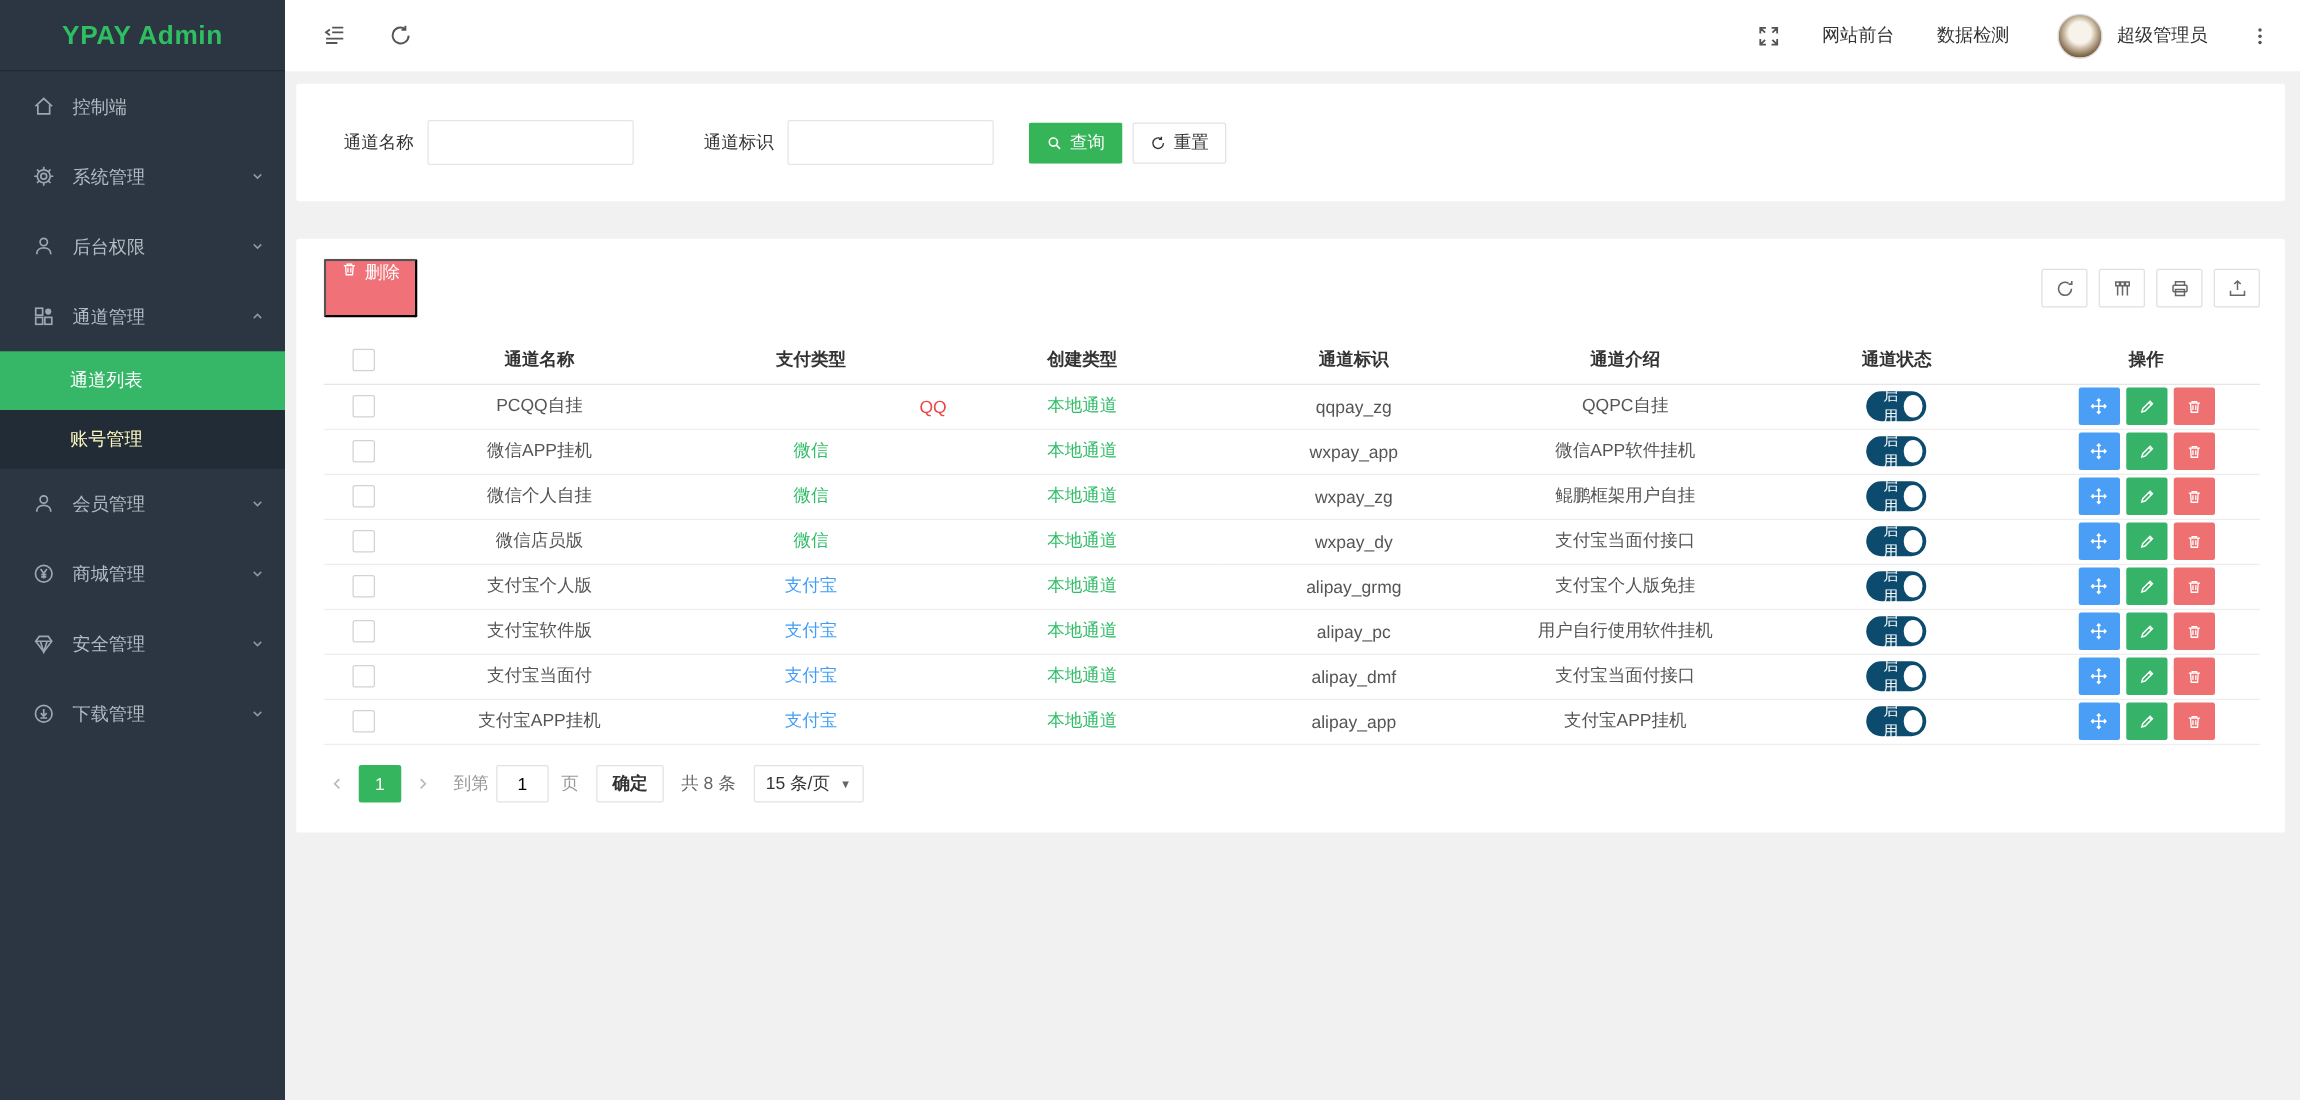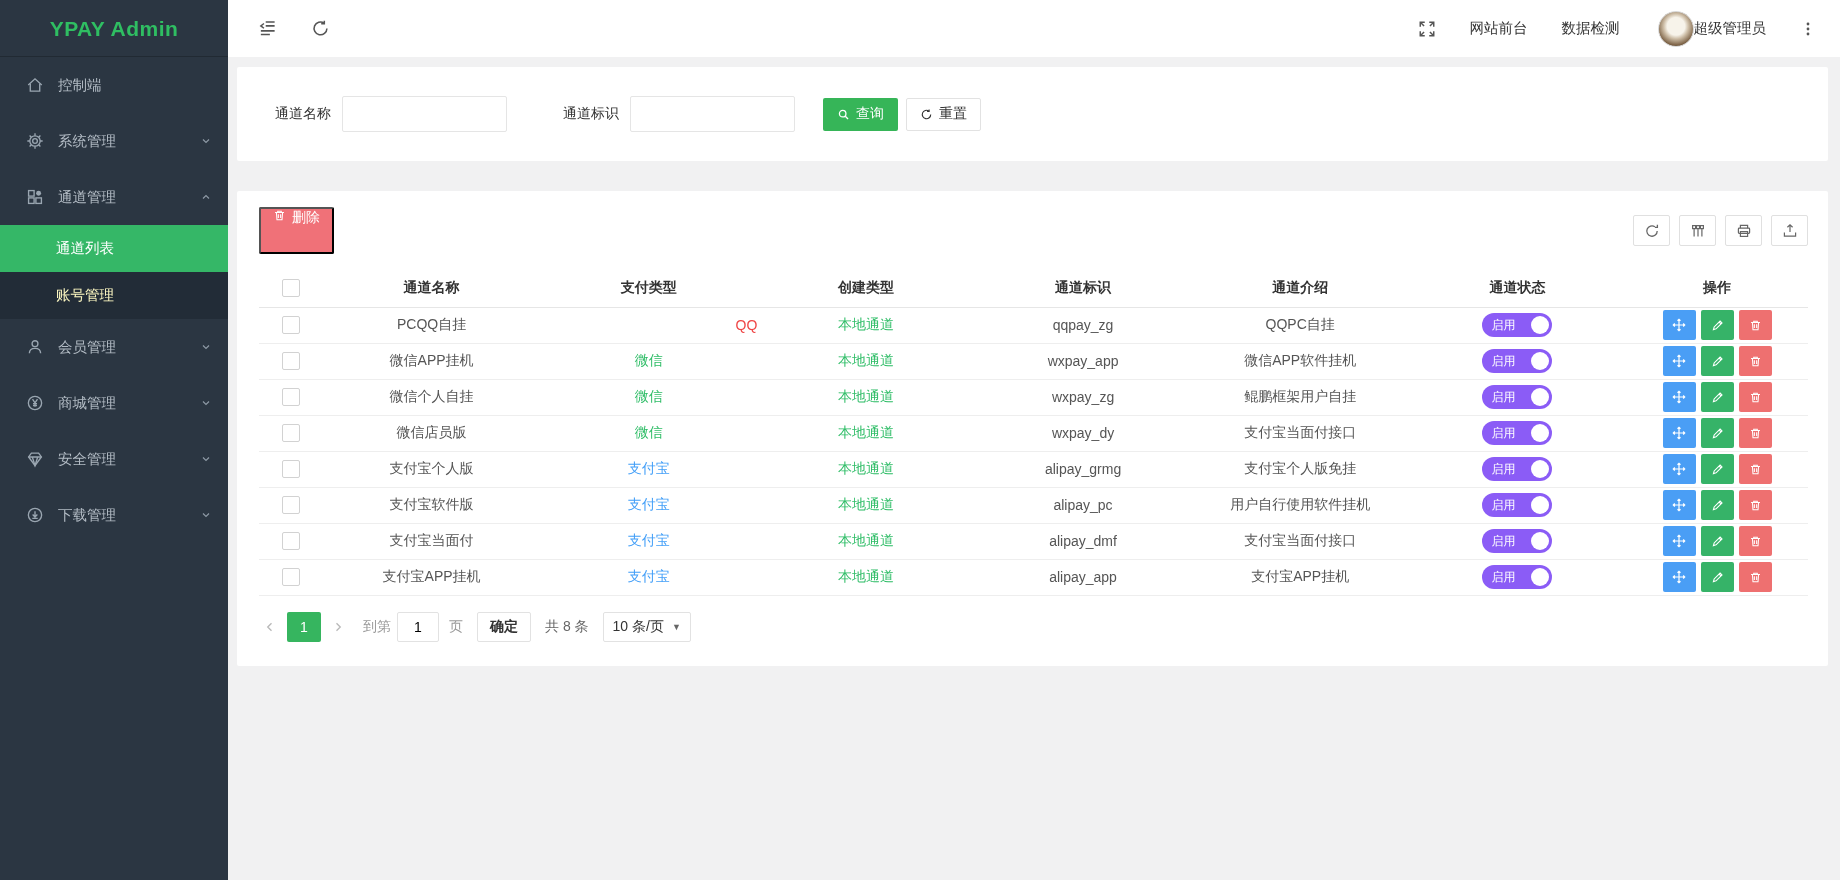--- a/index.html
+++ b/index.html
@@ -18,21 +18,21 @@
   .sub-item.active { background:#35b767; color:#fff; }
   svg { display:block; }
 
   
   .main { flex:1; display:flex; flex-direction:column; background:#f1f1f2; min-width:0; }
   .topbar { height:57px; background:#fff; display:flex; align-items:center; padding:0 24px 0 30px; flex:0 0 57px; }
   .tb-icon { color:#555; margin-right:34px; cursor:pointer; display:inline-flex; }
   .topbar-right { margin-left:auto; display:flex; align-items:center; }
   .tb-link { color:#333; font-size:14.5px; margin-left:34px; cursor:pointer; }
   .avatar { width:36px; height:36px; border-radius:50%; margin-left:38px; background:radial-gradient(circle at 50% 42%, #f7f3ea 0 34%, #cdbda6 48%, #7d6347 72%, #2e2318 100%); border:1px solid #d8d8d8; }
-  .username { font-size:14.5px; }
+  .username { margin-left:12px; font-size:14.5px; }
   .dots { margin-left:34px; color:#555; display:inline-flex; cursor:pointer; }
 
   .content { flex:1; overflow:hidden; padding:10px 12px 0 9px; }
   .card { background:#fff; border-radius:2px; }
 
   
   .search-card { height:94px; display:flex; align-items:center; padding-left:38px; margin-bottom:30px; }
   .f-label { color:#333; margin-right:11px; }
   .f-input { width:165px; height:36px; border:1px solid #e5e5e5; border-radius:2px; outline:none; padding:0 10px; font-size:14px; background:#fff; }
   .grp2 { margin-left:56px; }
@@ -46,21 +46,21 @@
   .btn-delete { background:#f07178; color:#fff; height:47px; padding:0 12px; display:inline-flex; align-items:flex-start; gap:6px; border-radius:2px; font-size:14px; cursor:pointer; }
   .tool-icons { margin-left:auto; display:flex; gap:9px; }
   .tool-btn { width:37px; height:31px; border:1px solid #e0e0e0; border-radius:2px; background:#fff; color:#666; display:grid; place-items:center; cursor:pointer; }
 
   table { width:100%; border-collapse:collapse; table-layout:fixed; }
   th { height:37px; font-size:14px; color:#333; font-weight:bold; border-bottom:1px solid #e6e6e6; text-align:center; }
   td { height:36px; font-size:14px; color:#555; border-bottom:1px solid #eeeeee; text-align:center; }
   col.c-check { width:64px; } col.c-ops { width:182px; }
   .checkbox { width:18px; height:18px; border:1px solid #d2d2d2; border-radius:2px; background:#fff; display:inline-block; cursor:pointer; vertical-align:middle; }
   .t-green { color:#2fbd67; }
-  .toggle { width:70px; height:24px; border-radius:12px; background:#8b5cf6; display:inline-flex; align-items:center; padding-left:9px; color:#fff; font-size:12px; cursor:pointer; vertical-align:middle; }
+  .toggle { width:48px; height:24px; border-radius:12px; background:#0c4a6e; display:inline-flex; align-items:center; padding-left:9px; color:#fff; font-size:12px; cursor:pointer; vertical-align:middle; }
   .knob { width:18px; height:18px; border-radius:50%; background:#fff; margin-left:auto; margin-right:3px; }
   .ops { display:flex; justify-content:center; gap:5px; }
   .op-btn { width:33px; height:30px; border-radius:2px; display:grid; place-items:center; color:#fff; cursor:pointer; }
   .op-move { background:#4a9ef5; } .op-edit { background:#36b368; } .op-del { background:#ee7070; }
 
   
   .pagination { margin-top:16px; display:flex; align-items:center; font-size:14px; color:#666; }
   .pg-arrow { width:22px; display:grid; place-items:center; color:#b9b9b9; cursor:pointer; }
   .pg-num { width:34px; height:30px; background:#36b55f; color:#fff; border-radius:2px; display:grid; place-items:center; margin:0 6px; cursor:pointer; }
   .pg-gray { color:#999; margin:0 6px 0 14px; }
@@ -99,20 +99,34 @@
             </svg>
         </span>
         <span>系统管理</span>
         <span class="chev">
           <svg width="12" height="12" viewBox="0 0 16 16" fill="none" stroke="currentColor" stroke-width="1.6">
               <path d="M4 6 L8 10 L12 6"></path>
             </svg>
         </span>
       </div>
 
+      <div class="nav-item">
+        <span class="nicon">
+          <svg width="18" height="18" viewBox="0 0 16 16" fill="none" stroke="currentColor" stroke-width="1.2">
+              <circle cx="8" cy="5" r="2.6"></circle>
+              <path d="M3 13.6c0-2.9 2.2-4.4 5-4.4s5 1.5 5 4.4"></path>
+            </svg>
+        </span>
+        <span>后台权限</span>
+        <span class="chev">
+          <svg width="12" height="12" viewBox="0 0 16 16" fill="none" stroke="currentColor" stroke-width="1.6">
+              <path d="M4 6 L8 10 L12 6"></path>
+            </svg>
+        </span>
+      </div>
 
       <div class="nav-item">
         <span class="nicon">
           <svg width="18" height="18" viewBox="0 0 16 16" fill="none" stroke="currentColor" stroke-width="1.2">
               <rect x="2.3" y="2.3" width="4.9" height="4.9"></rect>
               <rect x="2.3" y="8.8" width="4.9" height="4.9"></rect>
               <rect x="8.8" y="8.8" width="4.9" height="4.9"></rect>
               <circle cx="11.2" cy="4.7" r="2.2" fill="currentColor" stroke="none"></circle>
             </svg>
         </span>
@@ -618,21 +632,21 @@
             <svg width="12" height="12" viewBox="0 0 16 16" fill="none" stroke="currentColor" stroke-width="1.8">
                 <path d="M6 3l5 5-5 5"></path>
               </svg>
           </span>
           <span class="pg-gray">到第</span>
           <input class="goto-input" type="text" value="1" style="">
           <span class="pg-unit">页</span>
           <button class="confirm-btn">确定</button>
           <span class="total">共 8 条</span>
           <span class="size-select">
-            <span>10 条/页</span>
+            <span>15 条/页</span>
             <span class="caret">▼</span>
           </span>
         </div>
 
       </section>
     </div>
   </div>
 </div>
 
 </body></html>

